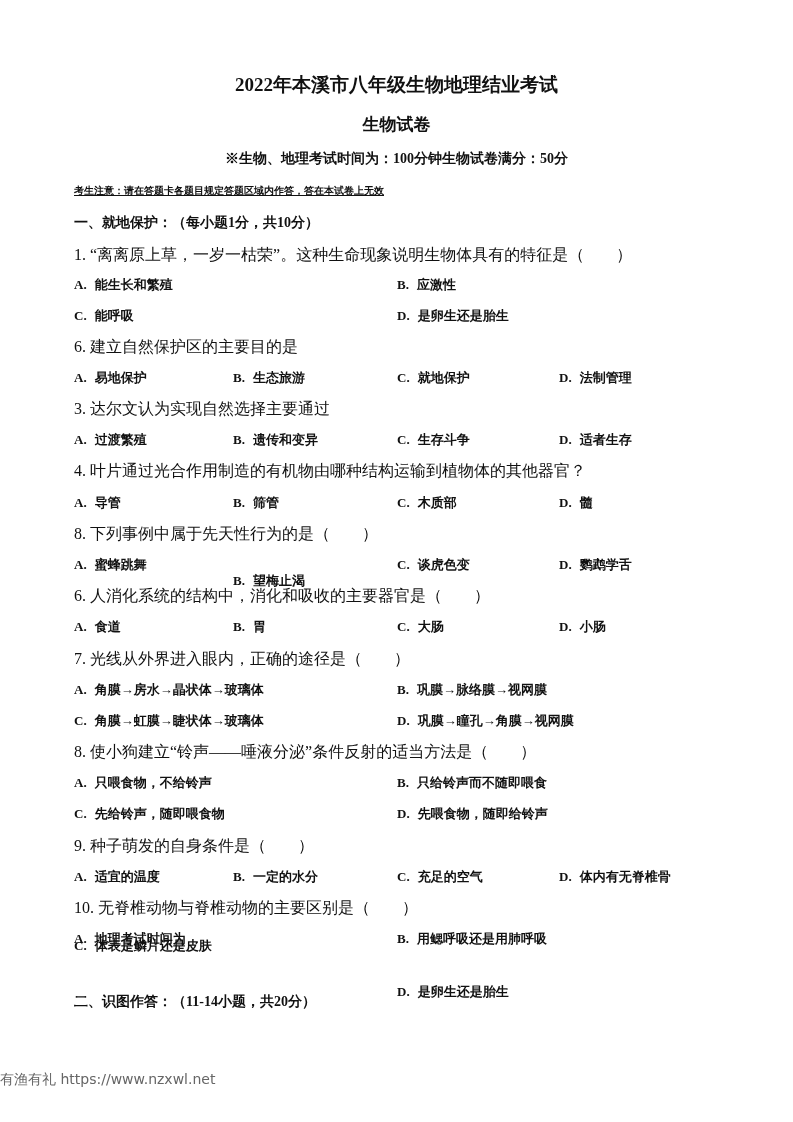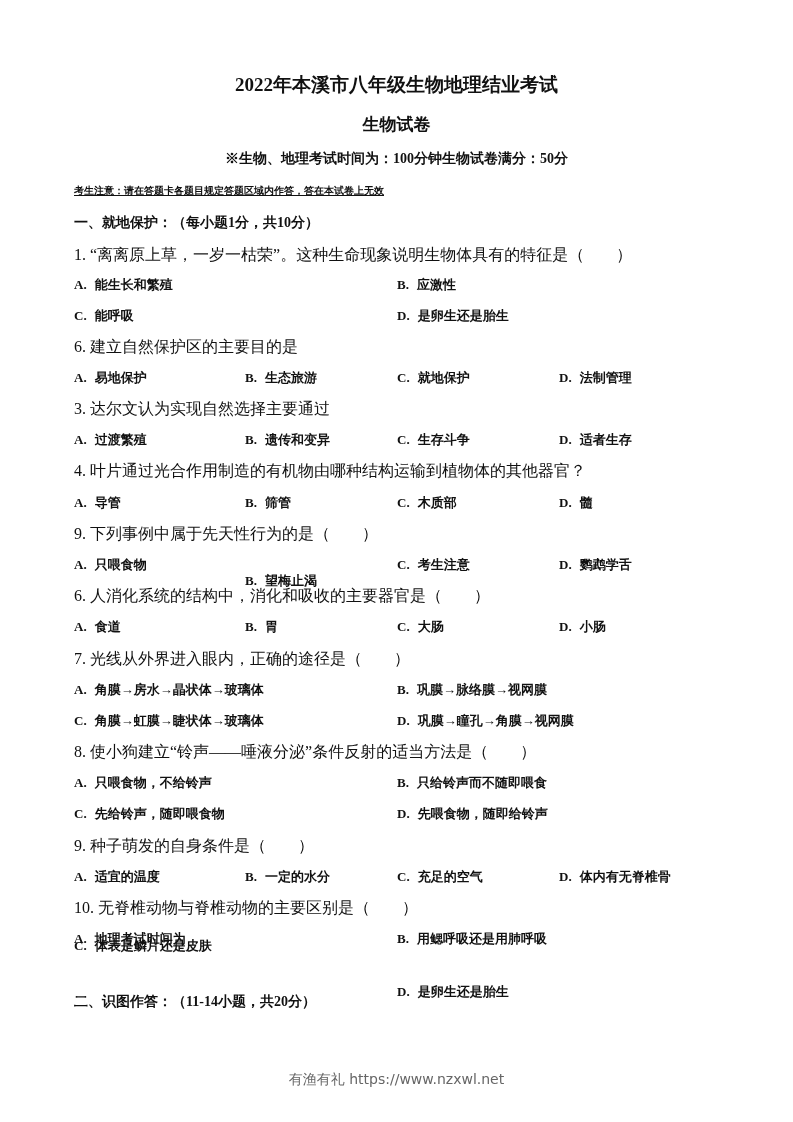--- a/index.html
+++ b/index.html
@@ -6,23 +6,23 @@
   body { width: 793px; height: 1122px; position: relative; overflow: hidden;
          font-family: "Liberation Serif", "DejaVu Serif", serif; color: #111; }
   .line { position: absolute; left: 74px; white-space: nowrap; font-size: 16px; line-height: 16px; }
   .title { position: absolute; left: 0; width: 793px; text-align: center; font-weight: bold; white-space: nowrap; }
   .t1 { top: 74px; font-size: 19px; line-height: 22px; }
   .t2 { top: 114px; font-size: 17px; line-height: 22px; }
   .t3 { top: 150px; font-size: 14px; line-height: 18px; }
   .notice { position: absolute; left: 74px; top: 182px; font-size: 10px; font-weight: bold; line-height: 18px; white-space: nowrap; text-decoration: underline; }
   .section { position: absolute; left: 74px; font-size: 14px; font-weight: bold; line-height: 18px; white-space: nowrap; }
   .opt { position: absolute; font-size: 13px; line-height: 16px; white-space: nowrap; font-weight: bold; }
-  .c1 { left: 74px; } .c2 { left: 233px; margin-left: 12px; } .c3 { left: 397px; } .c4 { left: 559px; }
+  .c1 { left: 74px; } .c2 { left: 233px; } .c3 { left: 397px; } .c4 { left: 559px; }
   .lbl { margin-right: 8px; }
-  .footer { position: absolute; left: 0; width: 793px; top: 1071px; text-align: center;
+  .footer { position: absolute; left: 0; width: 793px; top: 1071px; text-align: left;
             font-family: "DejaVu Sans", sans-serif; font-size: 14px; color: #666; }
 </style>
 </head>
 <body>
 
 <div>
 
   <div class="title t1">2022年本溪市八年级生物地理结业考试</div>
   <div class="title t2">生物试卷</div>
   <div class="title t3">※生物、地理考试时间为：100分钟生物试卷满分：50分</div>
@@ -47,24 +47,24 @@
   <div class="opt c2" style="top:432px"><span class="lbl">B.</span><span>遗传和变异</span></div>
   <div class="opt c3" style="top:432px"><span class="lbl">C.</span><span>生存斗争</span></div>
   <div class="opt c4" style="top:432px"><span class="lbl">D.</span><span>适者生存</span></div>
 
   <div class="line" style="top:463px">4. 叶片通过光合作用制造的有机物由哪种结构运输到植物体的其他器官？</div>
   <div class="opt c1" style="top:495px"><span class="lbl">A.</span><span>导管</span></div>
   <div class="opt c2" style="top:495px"><span class="lbl">B.</span><span>筛管</span></div>
   <div class="opt c3" style="top:495px"><span class="lbl">C.</span><span>木质部</span></div>
   <div class="opt c4" style="top:495px"><span class="lbl">D.</span><span>髓</span></div>
 
-  <div class="line" style="top:526px">9. 下列事例中属于先天性行为的是（　　）</div>
-  <div class="opt c1" style="top:557px"><span class="lbl">A.</span><span>只喂食物</span></div>
+  <div class="line" style="top:526px">8. 下列事例中属于先天性行为的是（　　）</div>
+  <div class="opt c1" style="top:557px"><span class="lbl">A.</span><span>蜜蜂跳舞</span></div>
   <div class="opt c2" style="top:573px"><span class="lbl">B.</span><span>望梅止渴</span></div>
-  <div class="opt c3" style="top:557px"><span class="lbl">C.</span><span>考生注意</span></div>
+  <div class="opt c3" style="top:557px"><span class="lbl">C.</span><span>谈虎色变</span></div>
   <div class="opt c4" style="top:557px"><span class="lbl">D.</span><span>鹦鹉学舌</span></div>
 
   <div class="line" style="top:588px">6. 人消化系统的结构中，消化和吸收的主要器官是（　　）</div>
   <div class="opt c1" style="top:619px"><span class="lbl">A.</span><span>食道</span></div>
   <div class="opt c2" style="top:619px"><span class="lbl">B.</span><span>胃</span></div>
   <div class="opt c3" style="top:619px"><span class="lbl">C.</span><span>大肠</span></div>
   <div class="opt c4" style="top:619px"><span class="lbl">D.</span><span>小肠</span></div>
 
   <div class="line" style="top:651px">7. 光线从外界进入眼内，正确的途径是（　　）</div>
   <div class="opt c1" style="top:682px"><span class="lbl">A.</span><span>角膜→房水→晶状体→玻璃体</span></div>

